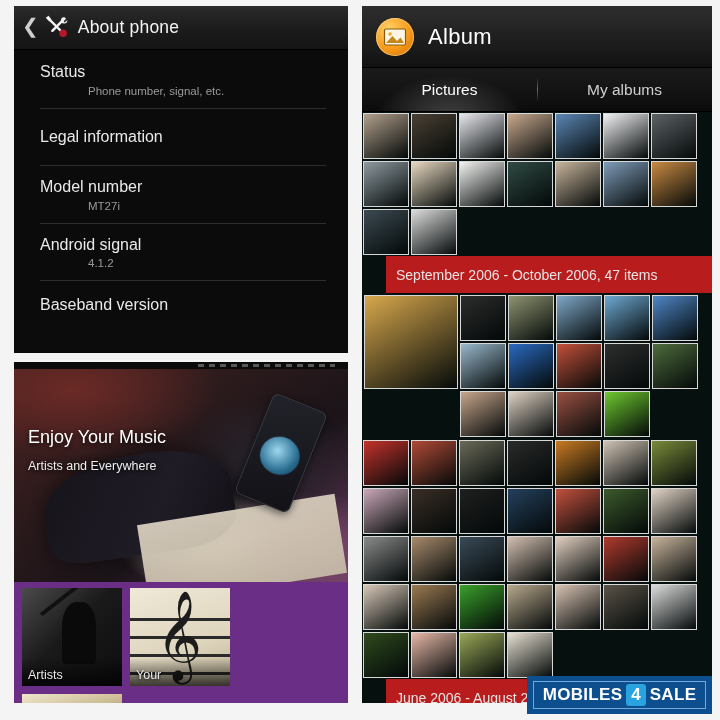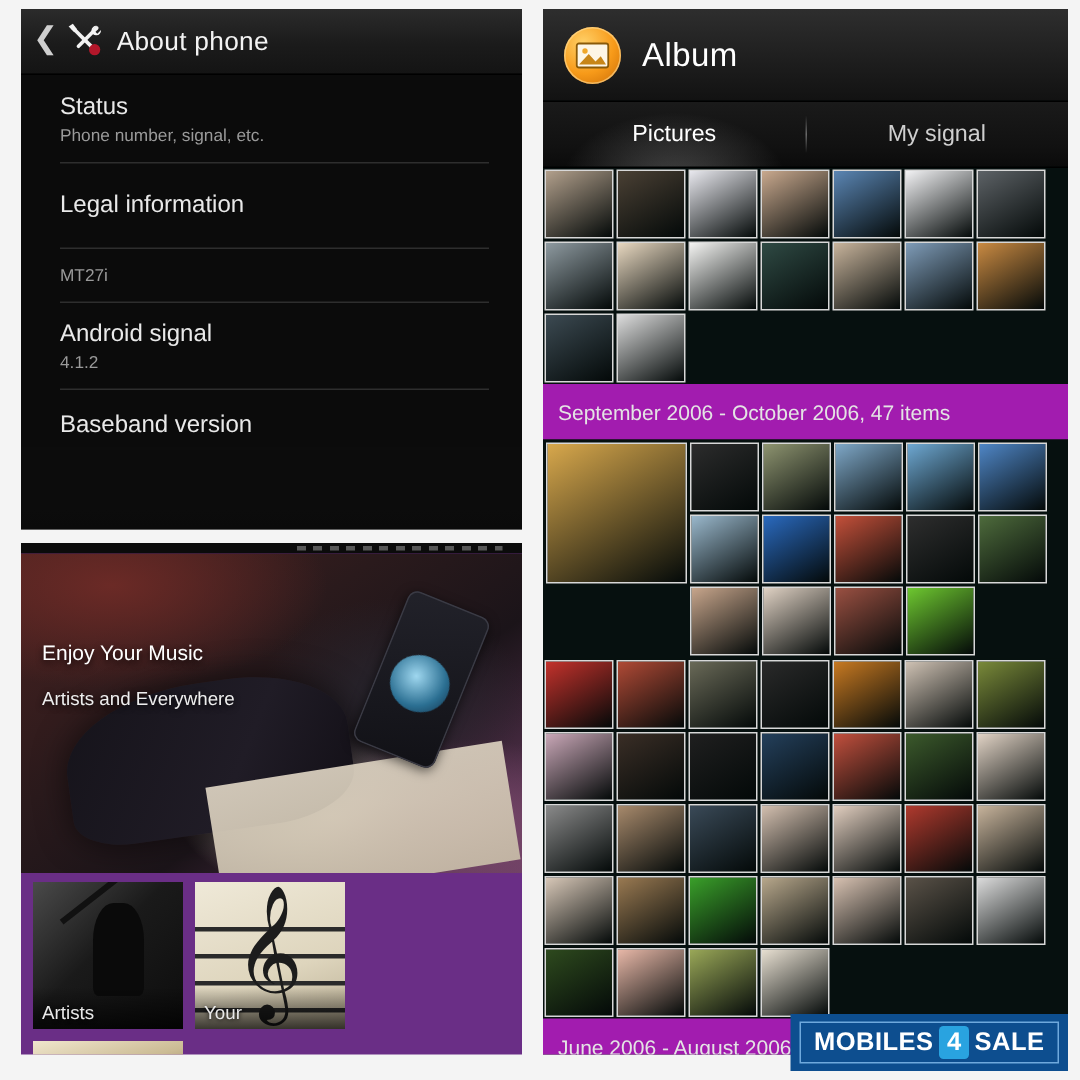--- a/index.html
+++ b/index.html
@@ -28,21 +28,21 @@
   }
   .tools-icon { width: 30px; height: 30px; flex: 0 0 30px; margin-right: 6px; }
   .about-title { color: #f3f3f3; font-size: 17.5px; letter-spacing: .2px; }
   .about-list { background: #0b0b0b; padding: 0 0 0 0; }
   .about-row { padding: 11px 22px 11px 26px; position: relative; }
   .about-row + .about-row::before {
     content:""; position: absolute; left: 26px; right: 22px; top: 0;
     height: 1px; background: #2e2e2e;
   }
   .row-title { color: #e9e9e9; font-size: 16px; line-height: 1.35; }
-  .row-sub { color: #9a9a9a; font-size: 11.5px; margin-top: 2px; }
+  .row-sub { color: #9a9a9a; font-size: 11.5px; margin-top: 2px; margin-left: 48px; }
   .about-fade {
     position: absolute; left: 0; right: 0; bottom: 0; height: 14px;
     background: linear-gradient(rgba(11,11,11,0), #0b0b0b 90%);
   }
 
   
   #panel-album { left: 362px; top: 6px; width: 350px; height: 697px; background: #06100f; }
   .album-header {
     height: 62px; display: flex; align-items: center; padding-left: 14px;
     background: linear-gradient(#2e2e2e, #1d1d1d 60%, #121212);
@@ -68,21 +68,22 @@
     color: #fff;
     background: radial-gradient(ellipse at 50% 135%, rgba(225,225,225,.30), rgba(255,255,255,0) 62%);
   }
   .tab-divider {
     position: absolute; left: 50%; top: 9px; bottom: 9px; width: 1px;
     background: linear-gradient(rgba(120,120,120,0), #6a6a6a, rgba(120,120,120,0));
   }
   .album-scroll { position: relative; }
   .date-header {
     color: #e4e4e4; font-size: 14px; padding: 11px 10px 10px 10px;
-    background: #a21caf;
+    background: #b91c1c;
+    margin-left: 24px;
   }
   .thumb-grid { display: flex; flex-wrap: wrap; background: #06100f; }
   .thumb { width: 46px; height: 46px; margin: 1px; border: 1px solid #d8d8d8; background: #333; }
   .thumb.big { width: 94px; height: 94px; }
   .grid-strip { display: flex; background: #06100f; padding: 1px 0 1px 1px; }
   .grid-strip .col-left { flex: 0 0 96px; }
   .grid-strip .col-right { display: flex; flex-wrap: wrap; }
 
   
   #panel-walkman { left: 14px; top: 362px; width: 334px; height: 341px; background: #6a2e86; }
@@ -135,21 +136,21 @@
   .wm-logo {
     width: 26px; height: 26px; border-radius: 50%; flex: 0 0 26px; margin-right: 9px;
     background: radial-gradient(circle at 32% 30%, #e9a7ef, #b73ec8 55%, #7a1b92);
     box-shadow: 0 0 6px rgba(220,120,240,.6);
     display: flex; align-items: center; justify-content: center;
   }
   .wm-wordmark { color: #fff; font-size: 18px; letter-spacing: .8px; text-shadow: 0 1px 3px rgba(0,0,0,.8); }
   .wm-search { margin-left: auto; width: 24px; height: 24px; }
   .wm-tagline {
     position: absolute; left: 14px; top: 58px; color: #fff;
-    font-size: 14px; text-shadow: 0 2px 5px rgba(0,0,0,.85);
+    font-size: 18px; text-shadow: 0 2px 5px rgba(0,0,0,.85);
   }
   .wm-subtagline {
     position: absolute; left: 14px; top: 90px; color: #eee;
     font-size: 12.5px; text-shadow: 0 1px 4px rgba(0,0,0,.85);
   }
   .wm-tilerow { display: flex; padding: 6px 0 0 8px; gap: 8px; }
   .wm-tile {
     position: relative; width: 100px; height: 98px; overflow: hidden;
     background: #2a2a2a;
   }
@@ -237,20 +238,21 @@
 
     <div class="about-list">
       <div class="about-row">
         <div class="row-title">Status</div>
         <div class="row-sub">Phone number, signal, etc.</div>
       </div>
       <div class="about-row" style="padding-top:18px;padding-bottom:18px;">
         <div class="row-title">Legal information</div>
       </div>
       <div class="about-row">
+        <div class="row-title">Model number</div>
         <div class="row-sub">MT27i</div>
       </div>
       <div class="about-row">
         <div class="row-title">Android signal</div>
         <div class="row-sub">4.1.2</div>
       </div>
       <div class="about-row" style="padding-top:14px;padding-bottom:4px;">
         <div class="row-title">Baseband version</div>
       </div>
     </div>
@@ -269,21 +271,21 @@
       </span>
       <span class="album-title">Album</span>
     </div>
 
     <div class="album-tabs">
       <div class="album-tab active">
         <span>Pictures</span>
       </div>
       <div class="tab-divider"></div>
       <div class="album-tab">
-        <span>My signal</span>
+        <span>My albums</span>
       </div>
     </div>
 
     <div class="album-scroll">
 
       <div class="thumb-grid" id="grid-top">
           <div class="thumb" style="background: linear-gradient(150deg, rgb(178, 160, 140), rgba(0, 0, 0, 0.45));"></div>
           <div class="thumb" style="background: linear-gradient(150deg, rgb(74, 64, 52), rgba(0, 0, 0, 0.45));"></div>
           <div class="thumb" style="background: linear-gradient(150deg, rgb(232, 232, 238), rgba(0, 0, 0, 0.45));"></div>
           <div class="thumb" style="background: linear-gradient(150deg, rgb(201, 169, 142), rgba(0, 0, 0, 0.45));"></div>

